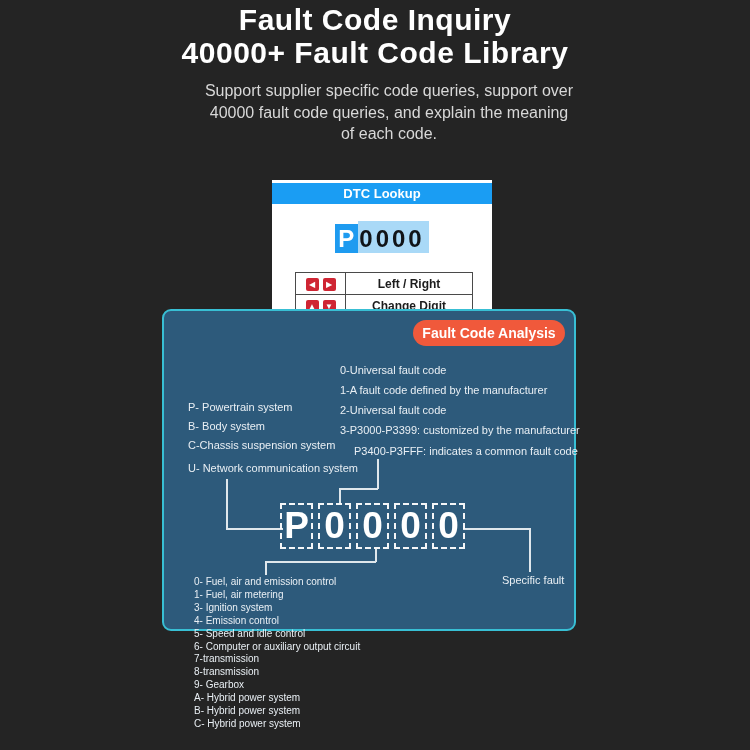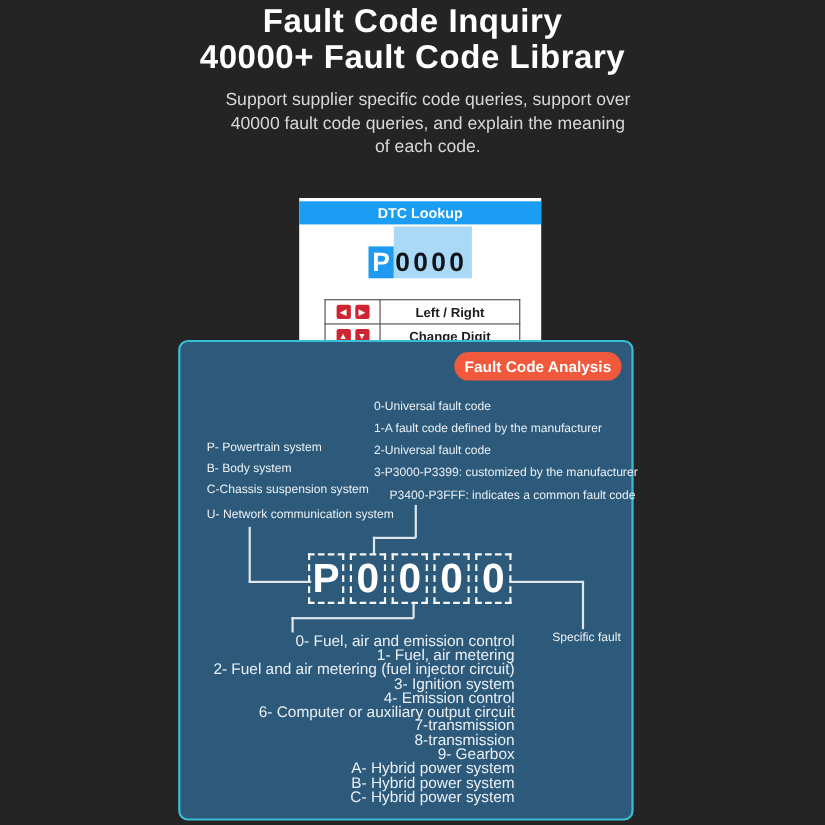--- a/index.html
+++ b/index.html
@@ -20,40 +20,40 @@
   }
   .dtc-header{
     margin:3px 0 0 0;height:21px;background:#1a9df3;color:#ffffff;
     font-size:13px;font-weight:bold;text-align:center;line-height:21px;
   }
   .dtc-code{
     position:absolute;top:46px;left:0;width:100%;text-align:center;
     font-size:24px;font-weight:bold;letter-spacing:3px;line-height:26px;
   }
   .dtc-code .cursor{background:#1e9bf0;color:#ffffff;padding:1px 1px 1px 3px;}
-  .dtc-code .rest{background:#a9d9f7;color:#101418;padding:19px 4px 1px 1px;}
+  .dtc-code .rest{background:#a9d9f7;color:#101418;padding:4px 4px 1px 1px;}
   .key-table{
     position:absolute;left:23px;top:92px;width:178px;height:64px;
     border-collapse:collapse;table-layout:fixed;
   }
   .key-table td{border:1px solid #4a4a4a;padding:0;height:21px;}
   .key-table td.keys{width:49px;text-align:center;vertical-align:middle;}
   .key-table td.lbl{
     text-align:center;vertical-align:middle;color:#1c1c1c;
     font-size:12px;font-weight:600;
   }
   .key{
     display:inline-block;width:13px;height:13px;margin:0 2px;border-radius:2px;
     background:#cf2533;color:#ffffff;font-size:8px;line-height:13px;
     text-align:center;vertical-align:middle;
   }
   .key.ok{font-size:7px;font-weight:bold;letter-spacing:0;}
   
   .panel{
-    position:absolute;left:162px;top:309px;width:414px;height:437px;
+    position:absolute;left:162px;top:309px;width:414px;height:322px;
     box-sizing:border-box;background:#2d5a7b;border:2px solid #38bfd4;
     border-radius:9px;color:#eef3f7;
   }
   .badge{
     position:absolute;left:249px;top:9px;width:152px;height:26px;
     background:#f0593b;border-radius:14px;color:#ffffff;
     font-size:14px;font-weight:bold;text-align:center;line-height:26px;
   }
   .side-label{position:absolute;font-size:11px;white-space:nowrap;color:#e9eff4;}
   
@@ -69,21 +69,21 @@
   .l1b{left:62px;top:217px;width:57px;height:1.5px;}
   .l2a{left:213px;top:148px;width:1.5px;height:30px;}
   .l2b{left:175px;top:177px;width:39px;height:1.5px;}
   .l2c{left:175px;top:177px;width:1.5px;height:16px;}
   .l3a{left:211px;top:238px;width:1.5px;height:13px;}
   .l3b{left:101px;top:250px;width:111px;height:1.5px;}
   .l3c{left:101px;top:250px;width:1.5px;height:14px;}
   .l4a{left:299px;top:217px;width:67px;height:1.5px;}
   .l4b{left:365px;top:217px;width:1.5px;height:44px;}
   .specific-fault{position:absolute;left:338px;top:263px;font-size:11px;color:#e9eff4;}
-  .digit-list{position:absolute;left:30px;top:265px;font-size:14px;line-height:12.9px;color:#e9eff4;text-align:right;}
+  .digit-list{position:absolute;left:30px;top:265px;font-size:10px;line-height:12.9px;color:#e9eff4;}
 </style>
 </head>
 <body>
 
 <div class="stage">
 
   <div class="header">
     <div class="title first">Fault Code Inquiry</div>
     <div class="title">40000+ Fault Code Library</div>
     <div class="subtitle">
@@ -153,23 +153,23 @@
       <div class="code-box">0</div>
       <div class="code-box">0</div>
       <div class="code-box">0</div>
     </div>
 
     <div class="specific-fault">Specific fault</div>
 
     <div class="digit-list">
       <div>0- Fuel, air and emission control</div>
       <div>1- Fuel, air metering</div>
-      <div>2- Fuel and air metering (fuel injector circuit)</div>
       <div>3- Ignition system</div>
       <div>4- Emission control</div>
+      <div>5- Speed and idle control</div>
       <div>6- Computer or auxiliary output circuit</div>
       <div>7-transmission</div>
       <div>8-transmission</div>
       <div>9- Gearbox</div>
       <div>A- Hybrid power system</div>
       <div>B- Hybrid power system</div>
       <div>C- Hybrid power system</div>
     </div>
   </div>
 

